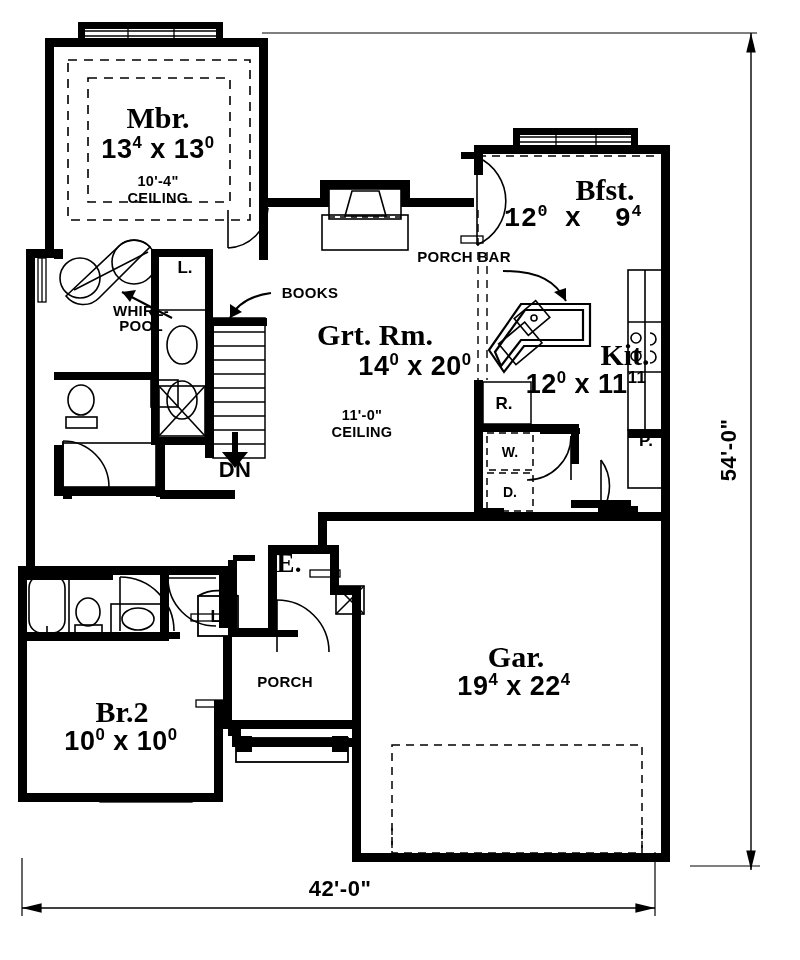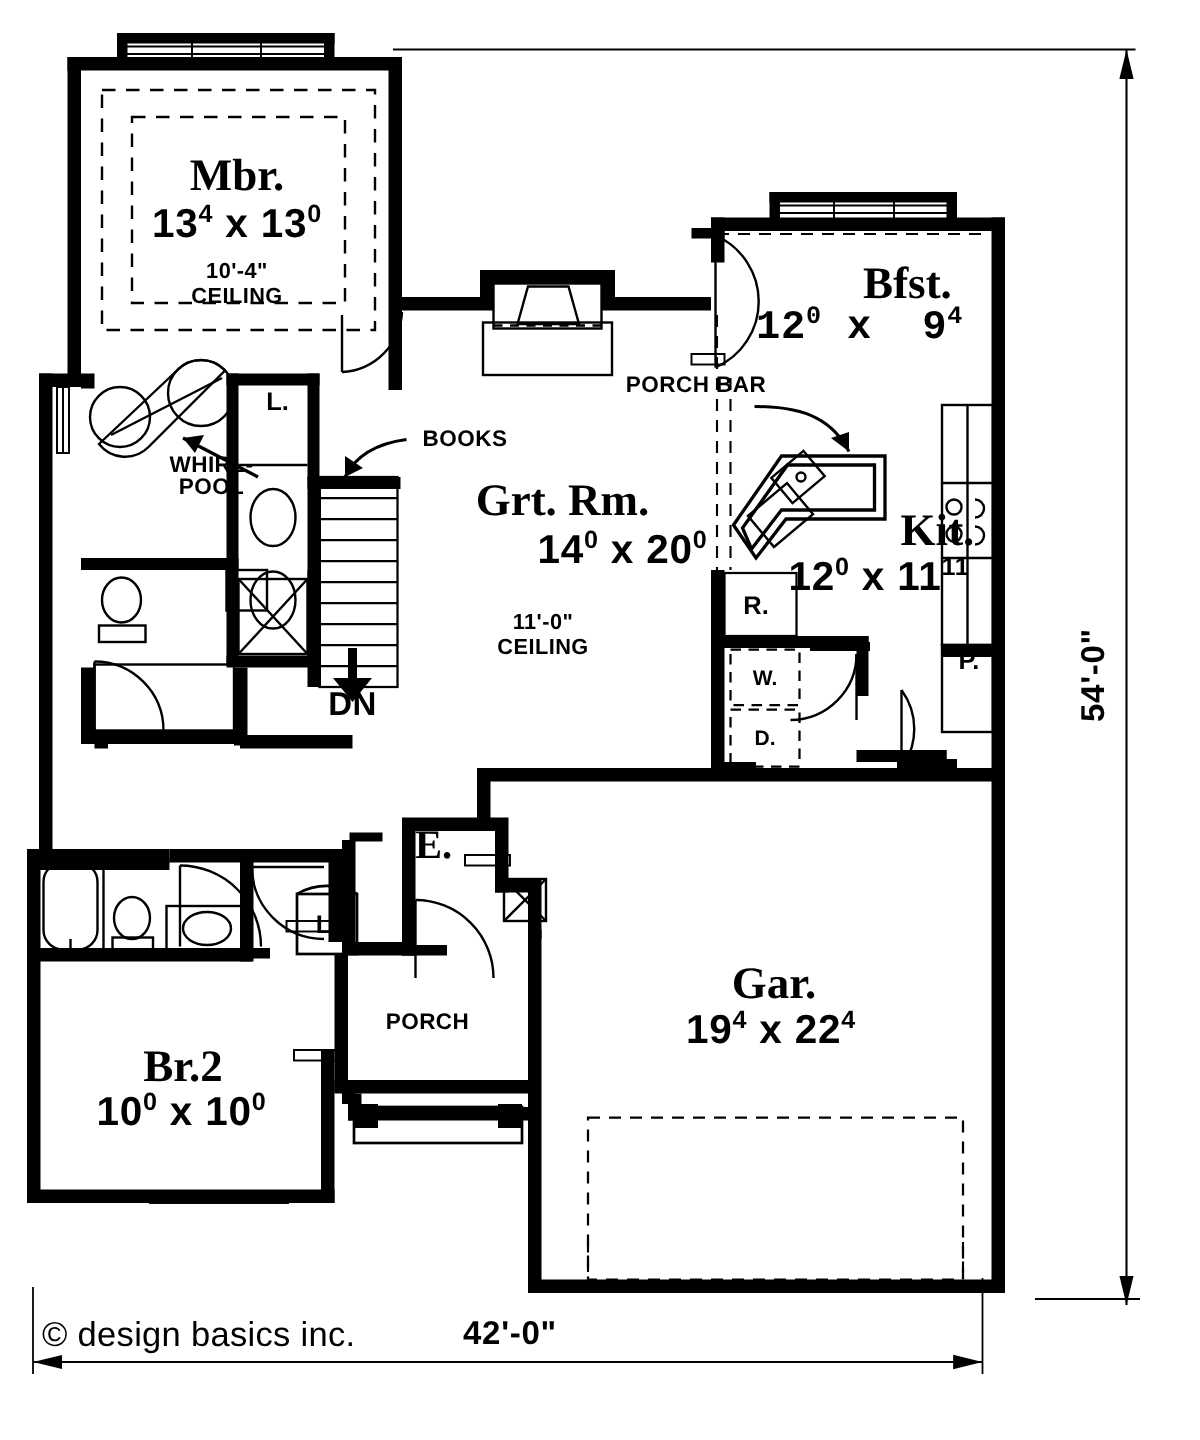--- a/index.html
+++ b/index.html
@@ -531,15 +531,14 @@
   <div class="lbl fixture-tag" style="left:185px; top:268px;">L.</div>
   <div class="lbl fixture-tag" style="left:218px; top:617px;">L.</div>
   <div class="lbl fixture-tag" style="left:504px; top:404px;">R.</div>
   <div class="lbl fixture-tag tiny" style="left:510px; top:452px;">W.</div>
   <div class="lbl fixture-tag tiny" style="left:510px; top:492px;">D.</div>
   <div class="lbl fixture-tag" style="left:646px; top:441px;">P.</div>
 
   <div class="lbl dimline-text" style="left:340px; top:889px;">42'-0"</div>
   <div class="lbl dimline-text vert" style="left:729px; top:450px;">54'-0"</div>
 
-  <div class="lbl copyright" style="left:28px; top:890px;">© design basics inc.</div>
 
 </div>
 
 </body></html>

